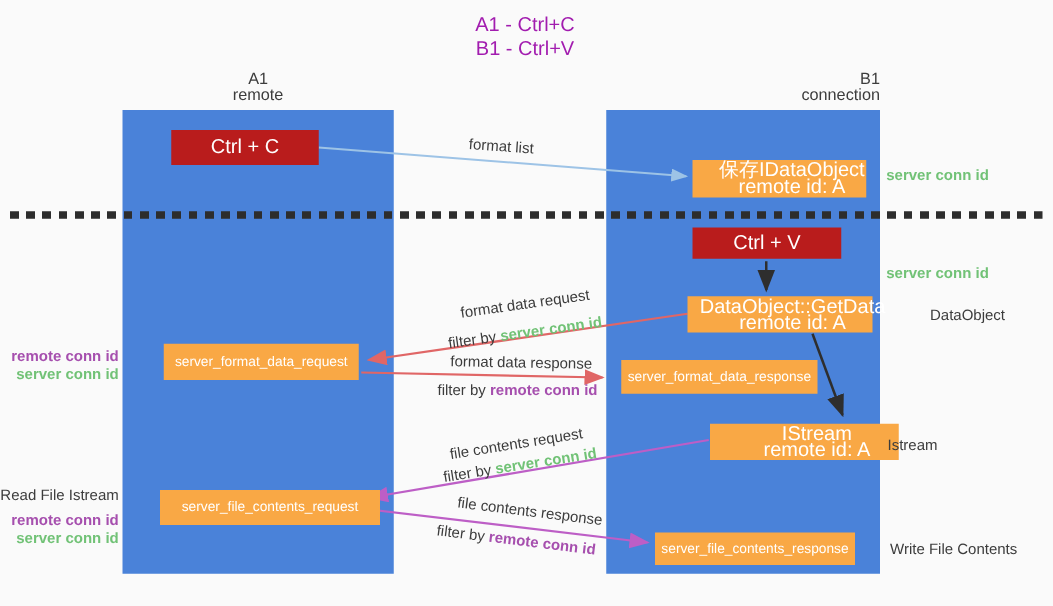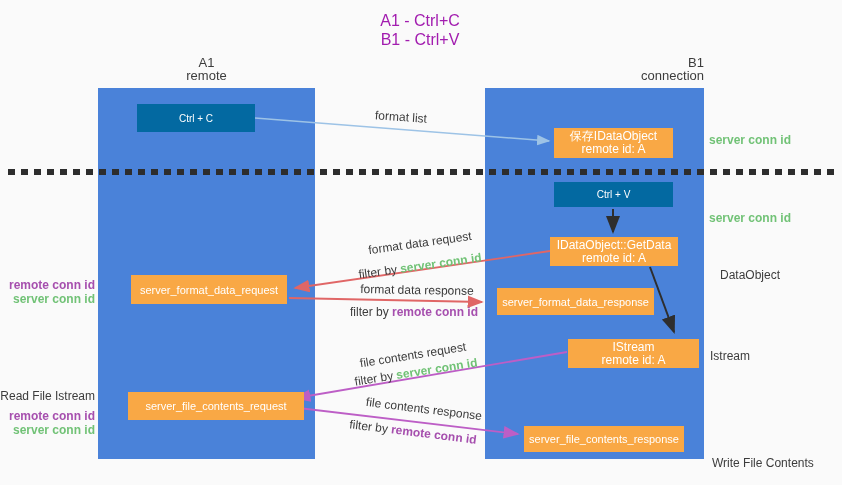--- a/index.html
+++ b/index.html
@@ -15,24 +15,24 @@
   
   .lane{background:#4a82d9;}
   .lane-left{left:98px;top:88px;width:217px;height:371px;}
   .lane-right{left:485px;top:88px;width:219px;height:371px;}
   
   .dotted{left:8px;top:169px;width:826px;height:6px;
           background:repeating-linear-gradient(90deg,#2d2d2d 0 7px,transparent 7px 13px);}
   
   .node{display:flex;flex-direction:column;align-items:center;justify-content:center;
         color:#fff;text-align:center;white-space:nowrap;}
-  .green{background:#0369a1;font-size:10px;}
+  .green{background:#b91c1c;font-size:16px;}
   .orange{background:#f9a845;}
   .one{font-size:11px;}
-  .two{font-size:12px;line-height:13px;}
+  .two{font-size:16px;line-height:13px;padding-left:20px;}
   .n-ctrl-c{left:137px;top:104px;width:118px;height:28px;}
   .n-save{left:554px;top:128px;width:119px;height:30px;}
   .n-ctrl-v{left:554px;top:182px;width:119px;height:25px;}
   .n-getdata{left:550px;top:237px;width:128px;height:29px;}
   .n-fmt-resp{left:497px;top:288px;width:157px;height:27px;align-items:center;}
   .n-istream{left:568px;top:339px;width:131px;height:29px;}
   .n-file-resp{left:524px;top:426px;width:160px;height:26px;}
   .n-fmt-req{left:131px;top:275px;width:156px;height:29px;}
   .n-file-req{left:128px;top:392px;width:176px;height:28px;}
   
@@ -100,21 +100,21 @@
   <div class="abs node orange two n-save">
     <span>保存IDataObject</span>
     <span>remote id: A</span>
   </div>
 
   <div class="abs node green n-ctrl-v">
     <span>Ctrl + V</span>
   </div>
 
   <div class="abs node orange two n-getdata">
-    <span>IDataObject::GetData</span>
+    <span>DataObject::GetData</span>
     <span>remote id: A</span>
   </div>
 
   <div class="abs node orange one n-fmt-resp">
     <span>server_format_data_response</span>
   </div>
 
   <div class="abs node orange two n-istream">
     <span>IStream</span>
     <span>remote id: A</span>
@@ -164,17 +164,17 @@
   </div>
 
   <div class="abs ann ann-right-col" style="left:0;top:389px;width:95px;">
     <div>Read File Istream</div>
     <div class="bold-purple" style="margin-top:6px;">remote conn id</div>
     <div class="bold-green">server conn id</div>
   </div>
 
   <div class="abs ann bold-green" style="left:709px;top:133px;">server conn id</div>
   <div class="abs ann bold-green" style="left:709px;top:211px;">server conn id</div>
-  <div class="abs ann" style="left:720px;top:245px;margin-top:23px;">DataObject</div>
+  <div class="abs ann" style="left:744px;top:245px;">DataObject</div>
   <div class="abs ann" style="left:710px;top:349px;">Istream</div>
-  <div class="abs ann" style="left:712px;top:432px;margin-top:24px;">Write File Contents</div>
+  <div class="abs ann" style="left:712px;top:432px;">Write File Contents</div>
 
 </div>
 
 </body></html>

